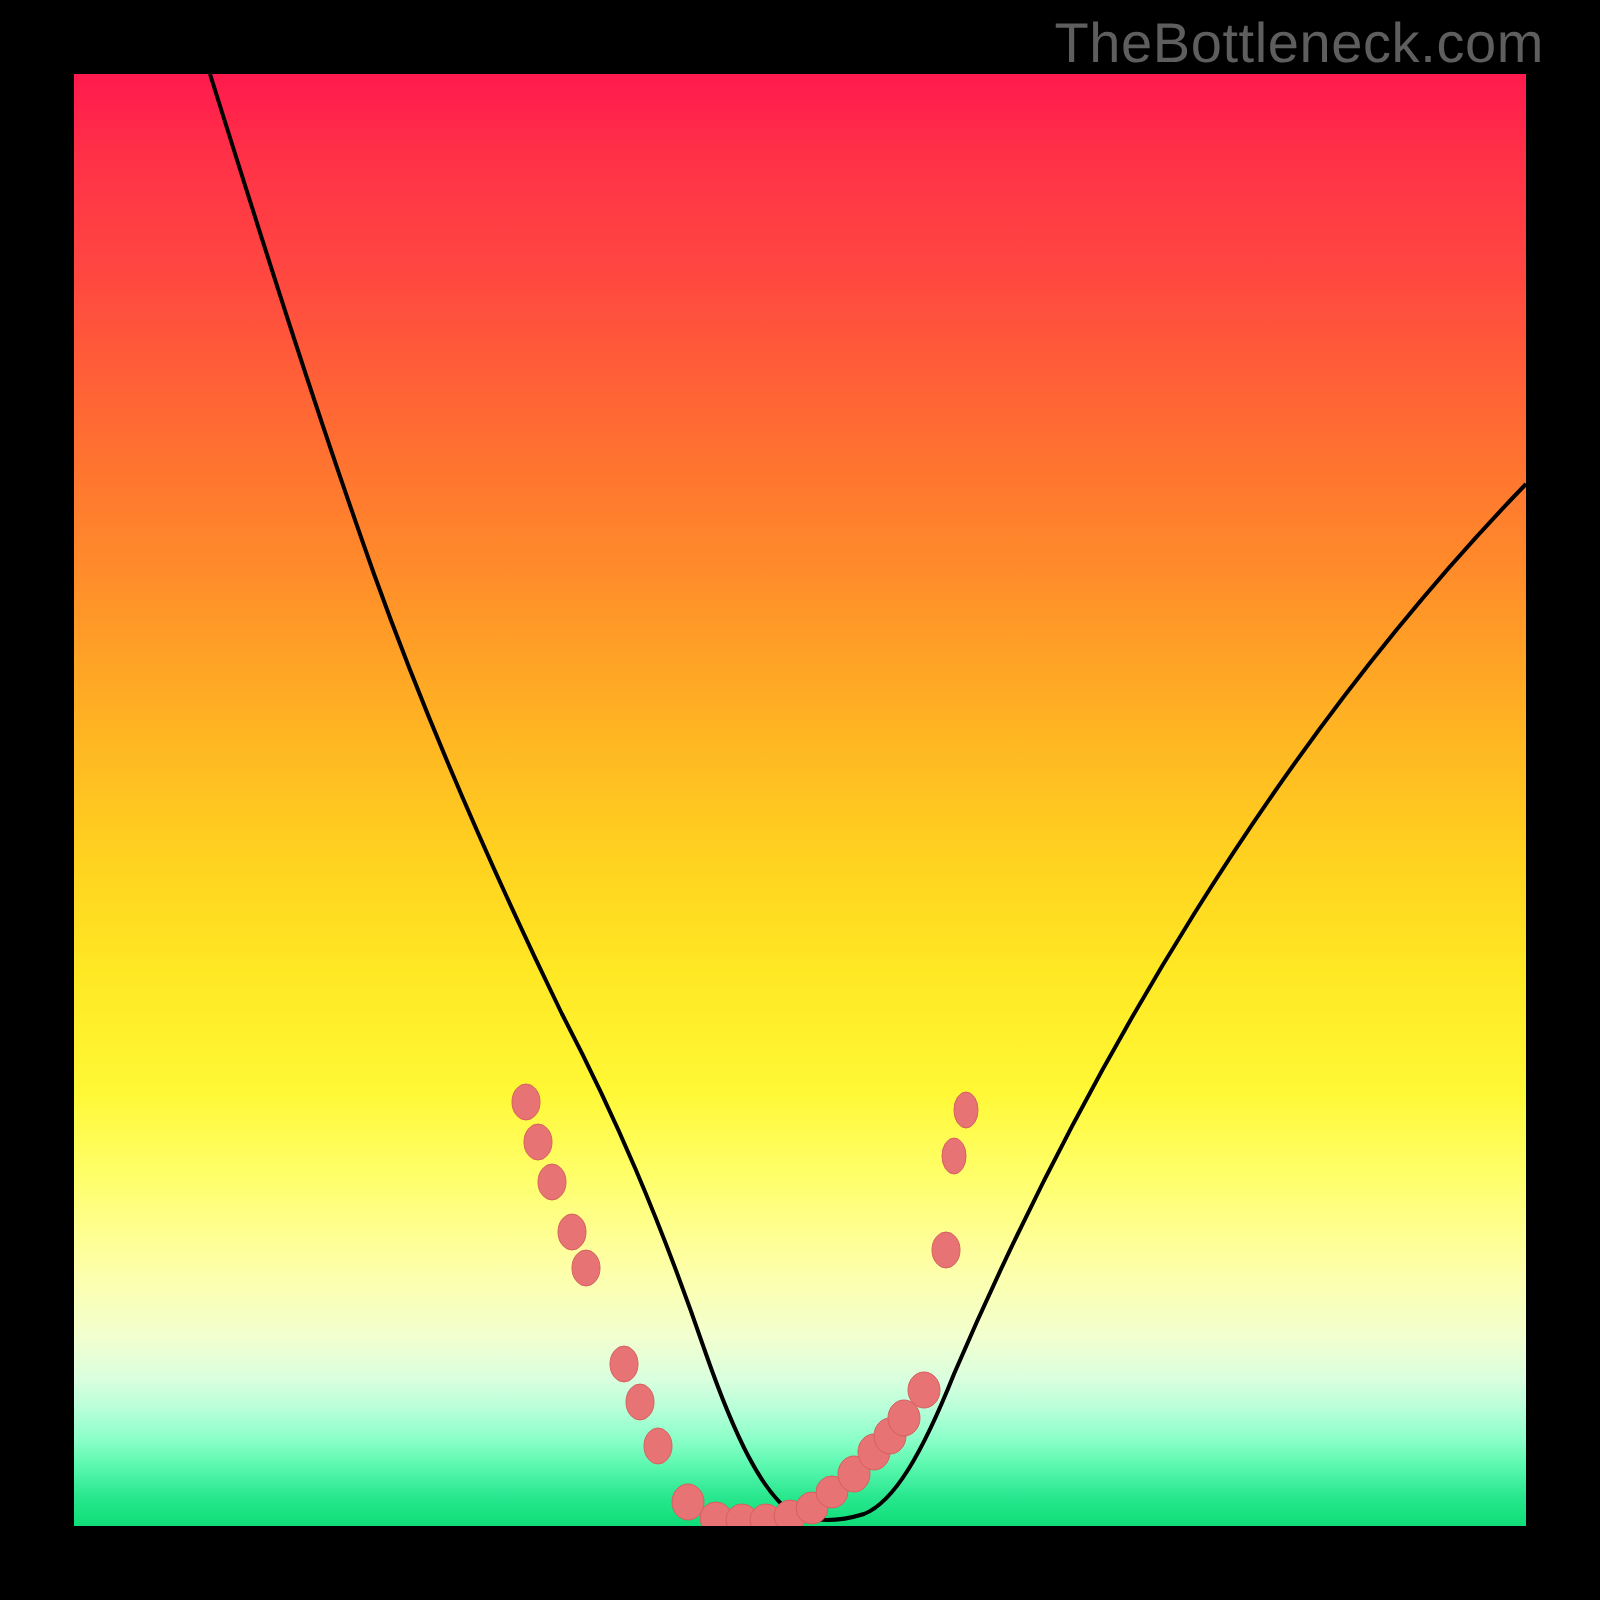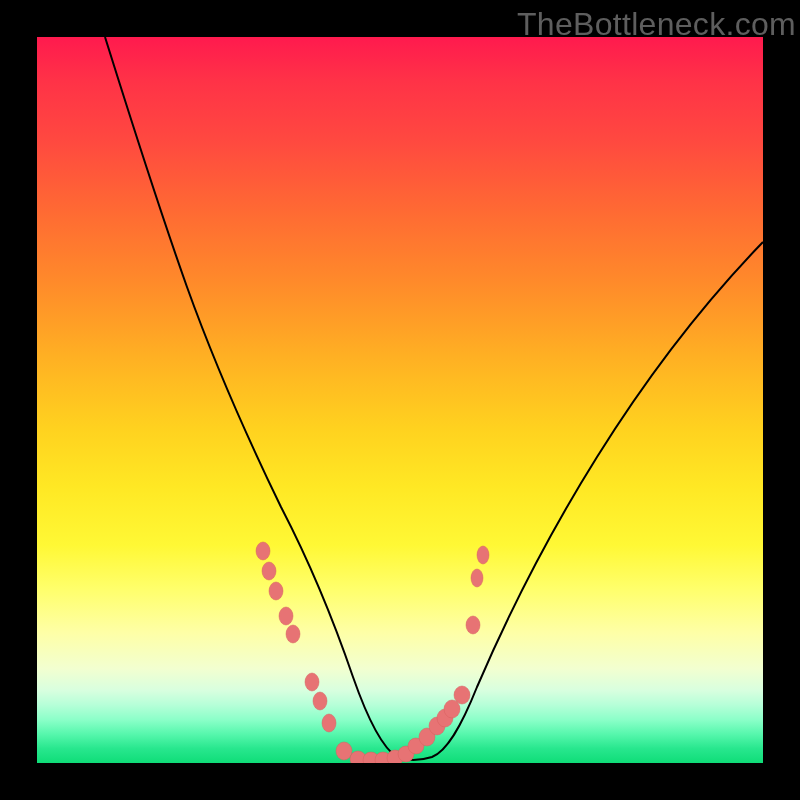--- a/index.html
+++ b/index.html
@@ -13,23 +13,23 @@
   }
   .frame {
     position: relative;
     width: 800px;
     height: 800px;
     background: #000;
   }
   .watermark {
     position: absolute;
     top: 6px;
-    right: 4px;
+    right: 28px;
     color: #5e5e5e;
-    font-size: 32px;
+    font-size: 28px;
     font-weight: 400;
     letter-spacing: 0.3px;
     z-index: 5;
     user-select: none;
   }
   .plot-area {
     position: absolute;
     left: 37px;
     top: 37px;
     width: 726px;

